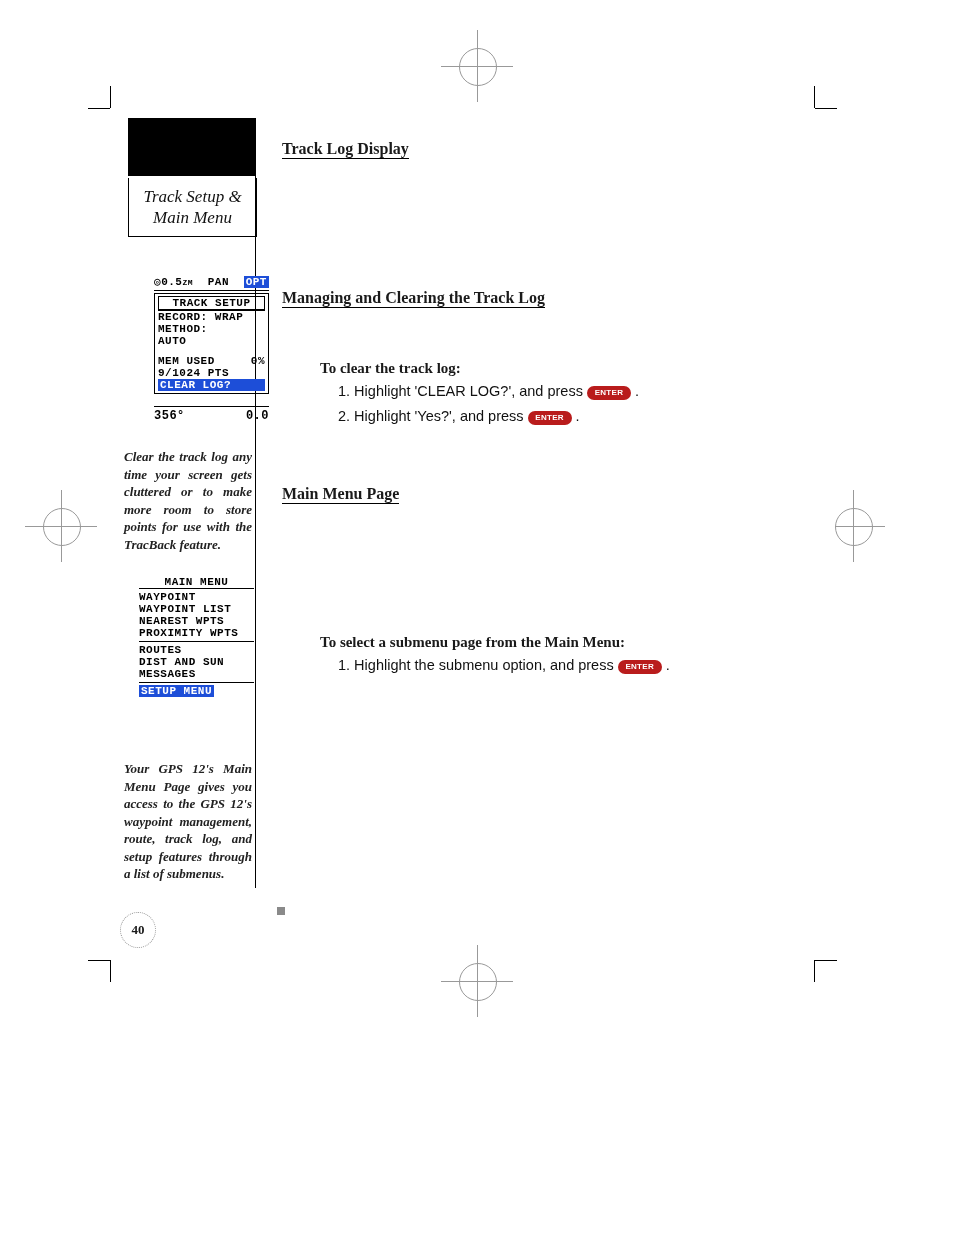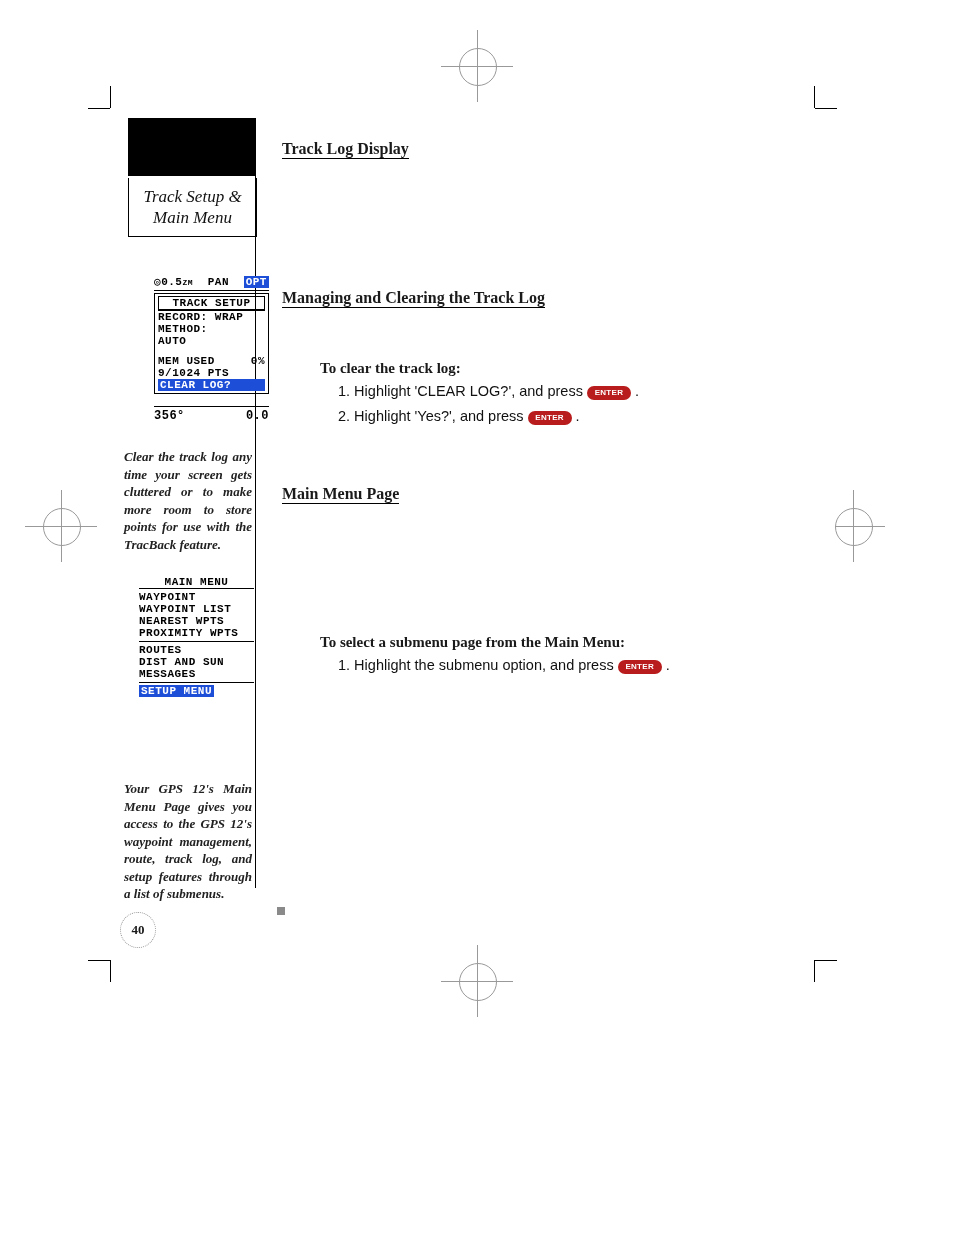--- a/index.html
+++ b/index.html
@@ -60,21 +60,21 @@
   }
 
   
   .side-cap{
     position:absolute;left:124px;width:128px;
     font-style:italic;font-size:13px;line-height:1.35;text-align:justify;
     color:#222;
     font-weight:bold;
   }
   #cap1{top:448px;}
-  #cap2{top:760px;margin-top:20px;}
+  #cap2{top:760px;}
 
   
   .lcd{
     position:absolute;left:134px;width:115px;
     font-family:'Courier New',monospace;font-size:11px;
     color:#000;letter-spacing:0.5px;font-weight:700;
   }
   .lcd .box{border:1px solid #000;}
   .lcd .row{white-space:pre;}
   .lcd .hdr{border:1px solid #000;border-bottom:2px solid #000;padding:0 2px;text-align:center;}

